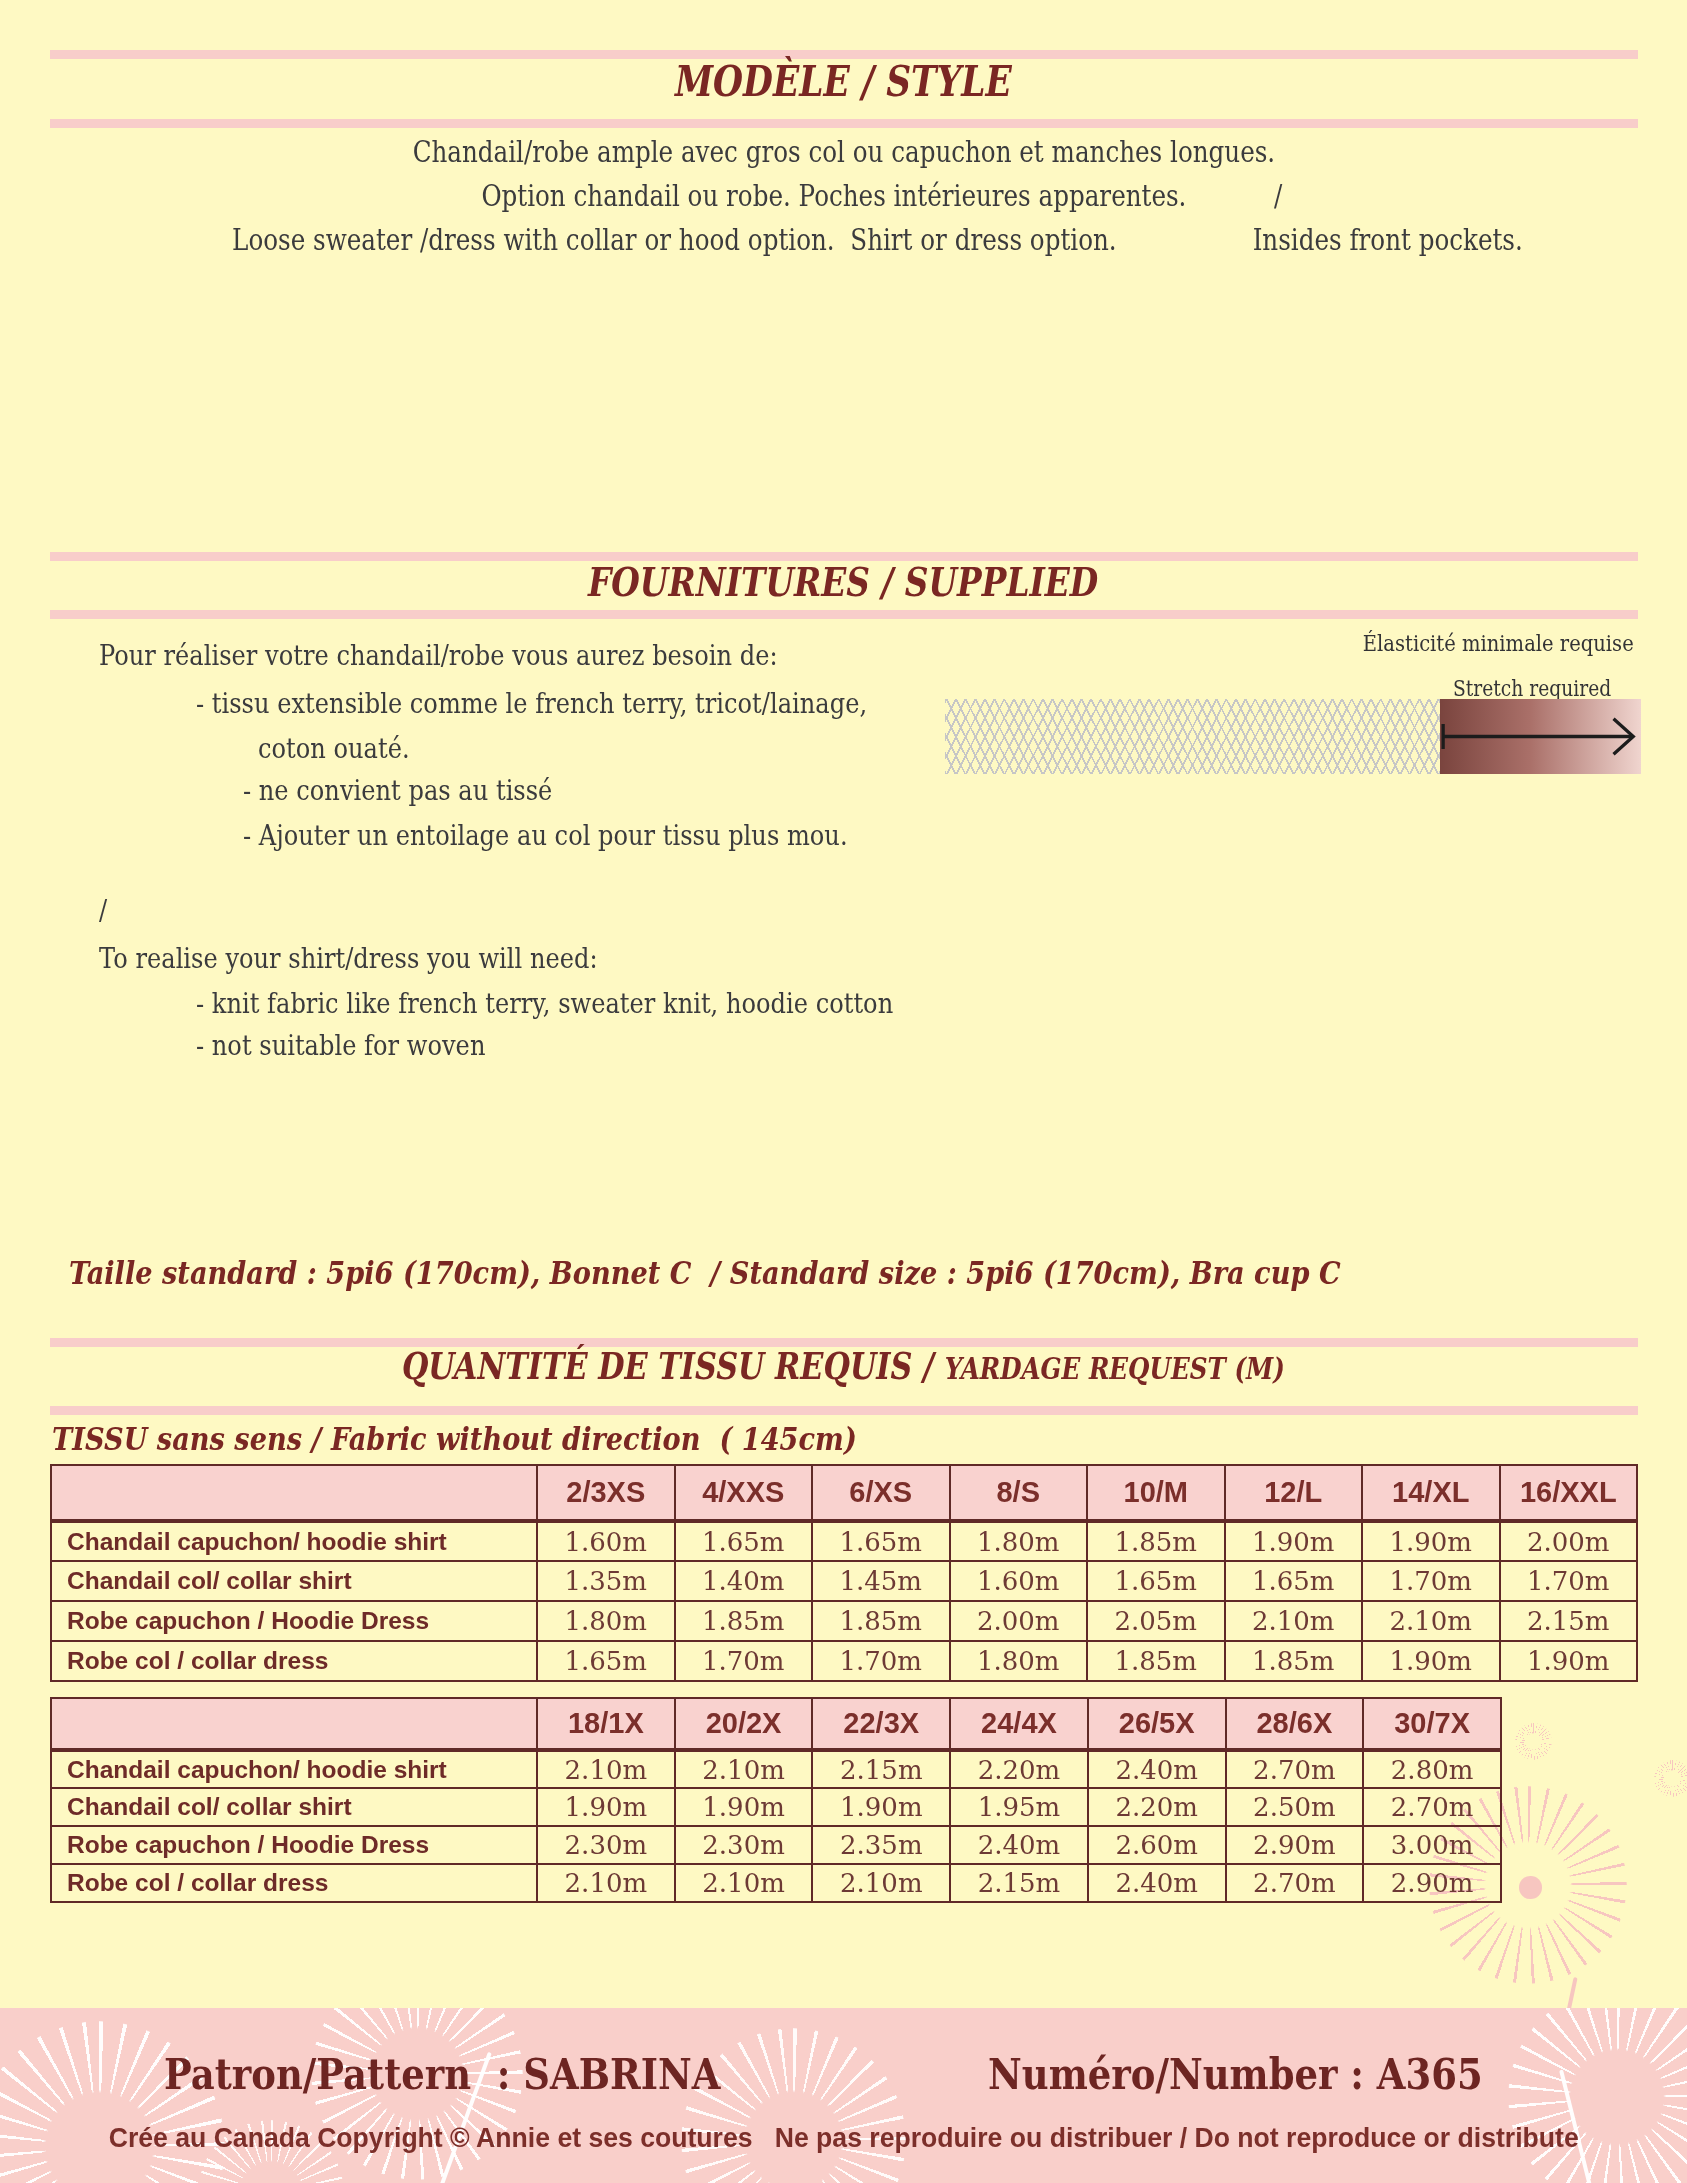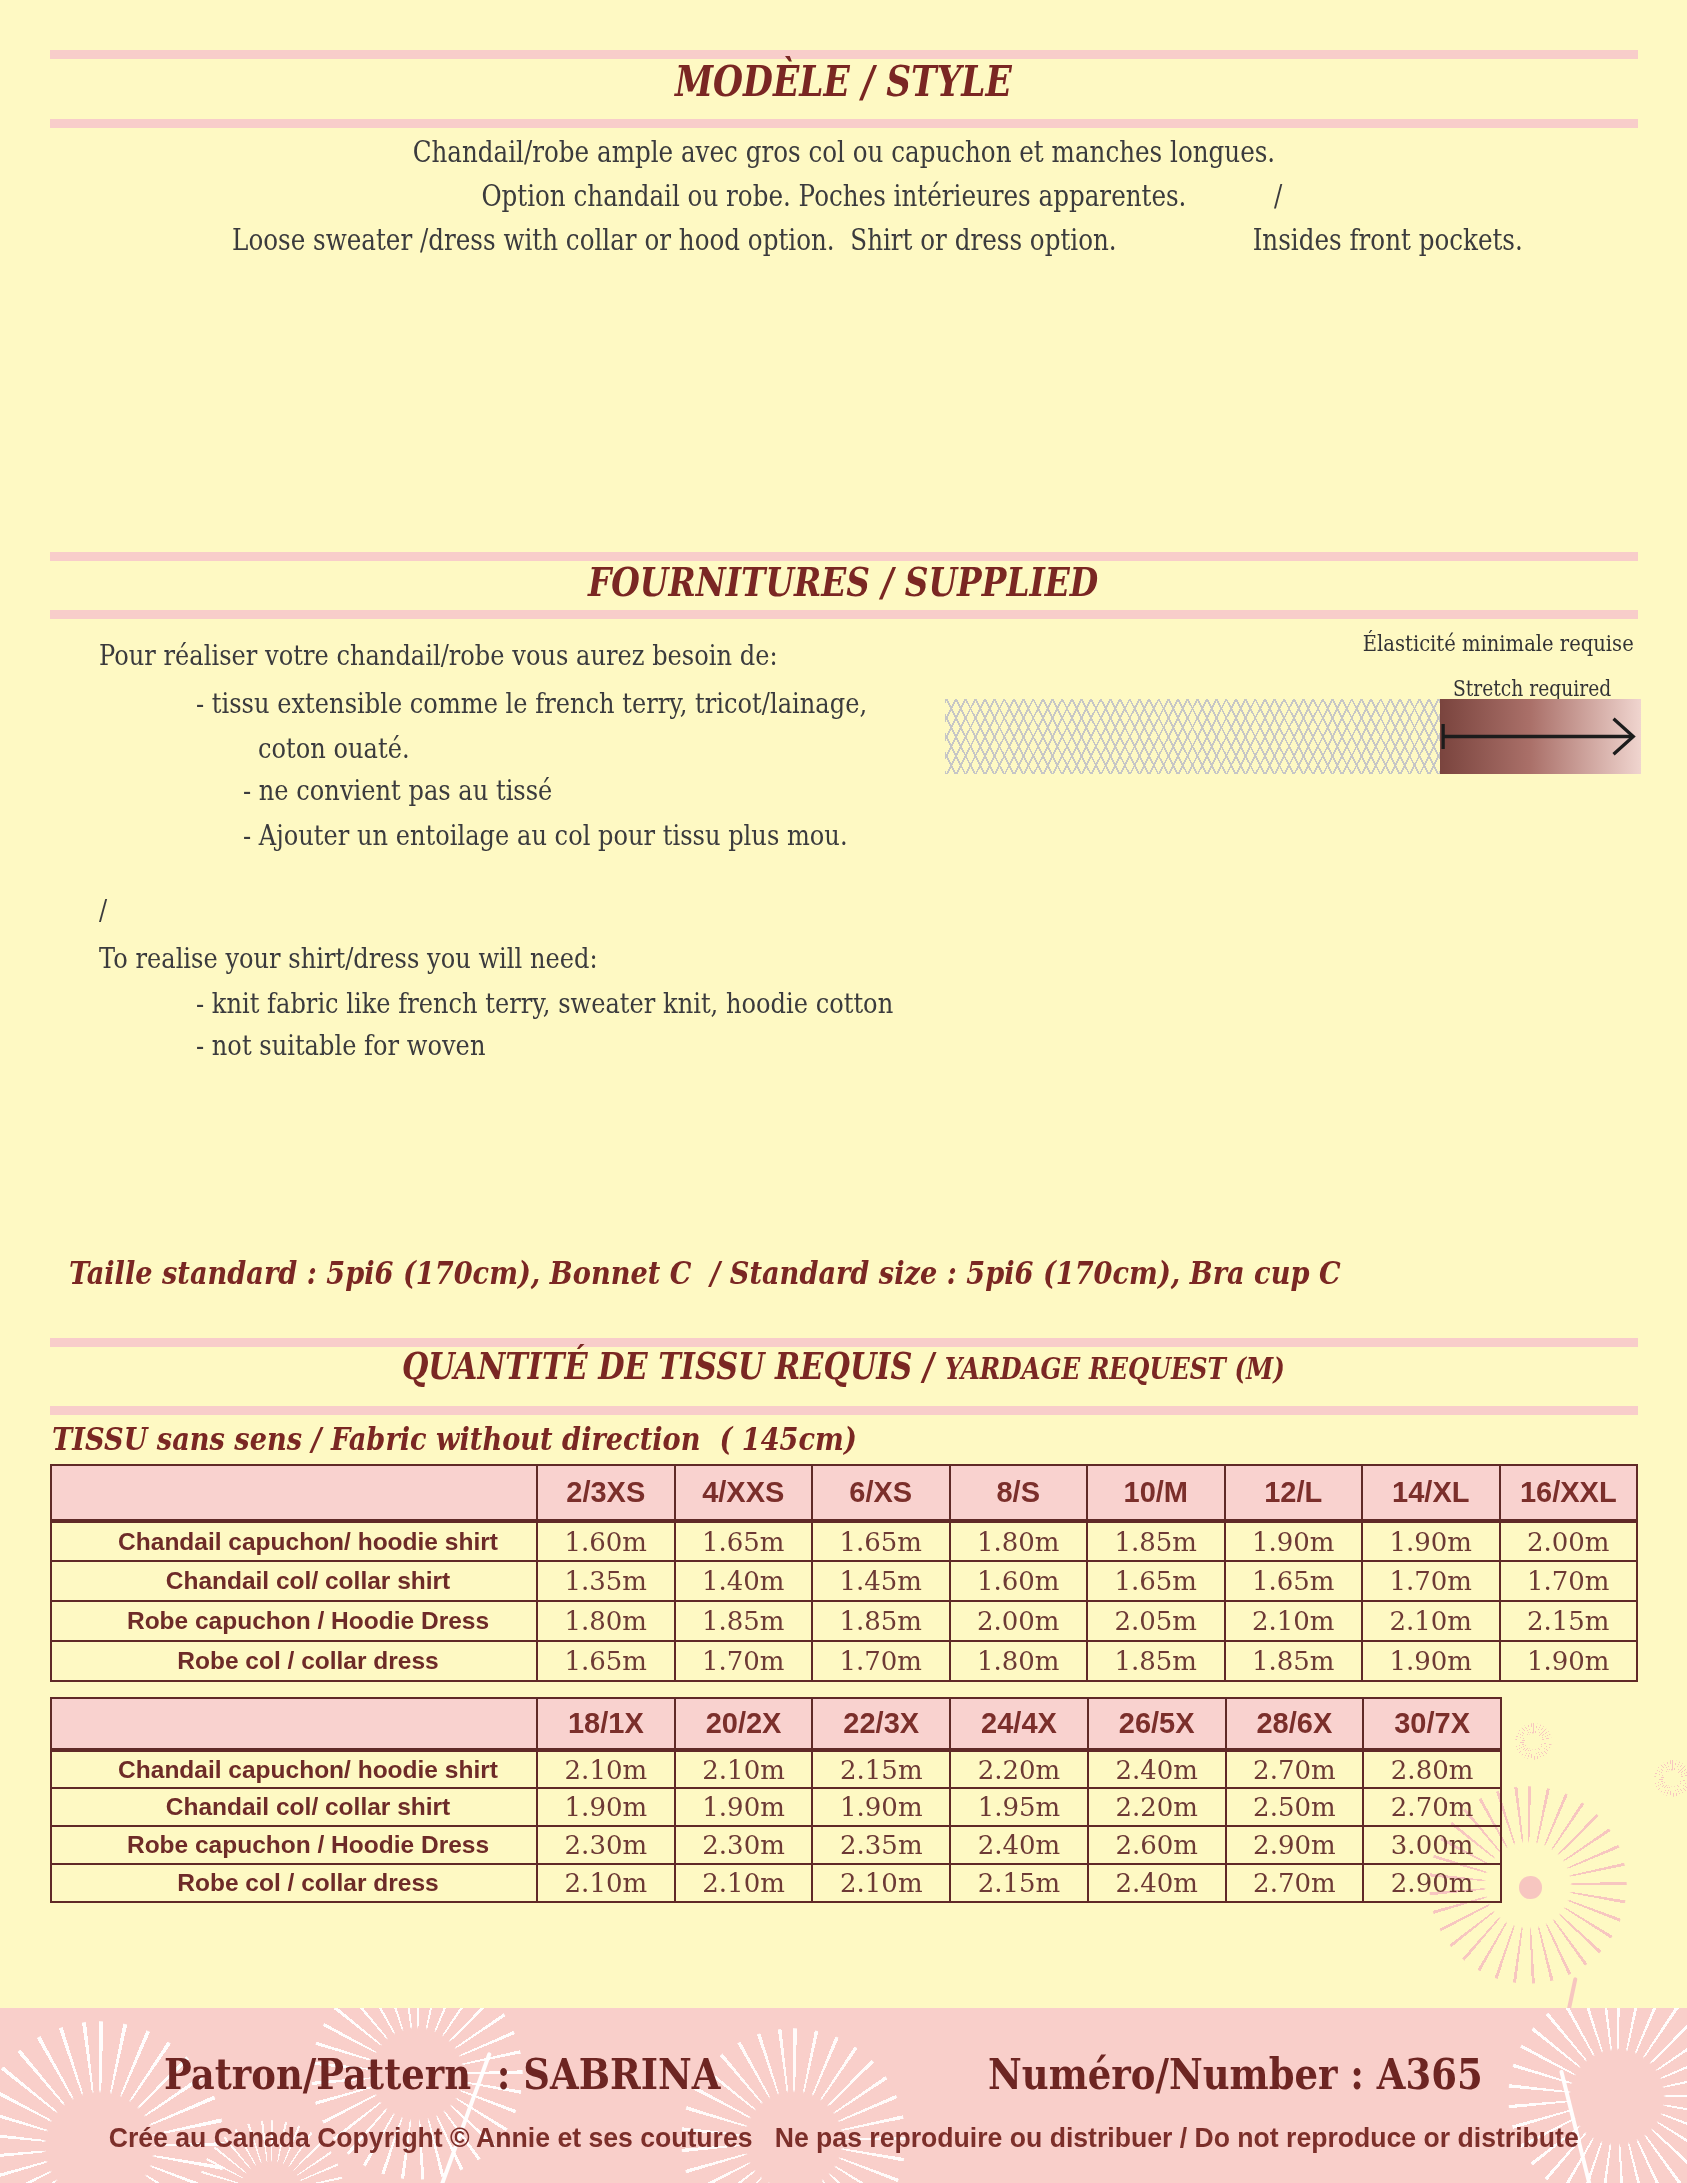--- a/index.html
+++ b/index.html
@@ -40,21 +40,21 @@
                 color:#7a2723; font-weight:bold; font-style:italic; }
   .yt-big   { font-size:37px; white-space:pre; }
   .yt-small { font-size:30px; white-space:pre; }
 
   table.yardage { position:absolute; left:50px; border-collapse:collapse; table-layout:fixed;
                   z-index:2; }
   table.yardage td, table.yardage th { border:2px solid #602a27; overflow:hidden; }
   table.yardage { border:2.6px solid #602a27; }
   table.yardage thead th { background:#f9d2cf; border-bottom:4.6px solid #602a27;
       font-family:"Liberation Sans", sans-serif; font-weight:bold; font-size:29px; color:#7b2f2b; }
-  table.yardage td.lab { text-align:center; padding-left:29px;
+  table.yardage td.lab { text-align:left; padding-left:15px;
       font-family:"Liberation Sans", sans-serif; font-weight:bold; font-size:24.5px; color:#6e2b28; }
   table.yardage td.val { text-align:center; font-size:26px; color:#6d3a35; }
   #table1 { top:1464px; width:1588px; }
   #table1 thead tr { height:56px; }
   #table1 tbody tr { height:40px; }
   #table2 { top:1697px; width:1452px; }
   #table2 thead tr { height:52px; }
   #table2 tbody tr { height:38px; }
 
   .burst { position:absolute; border-radius:50%;

